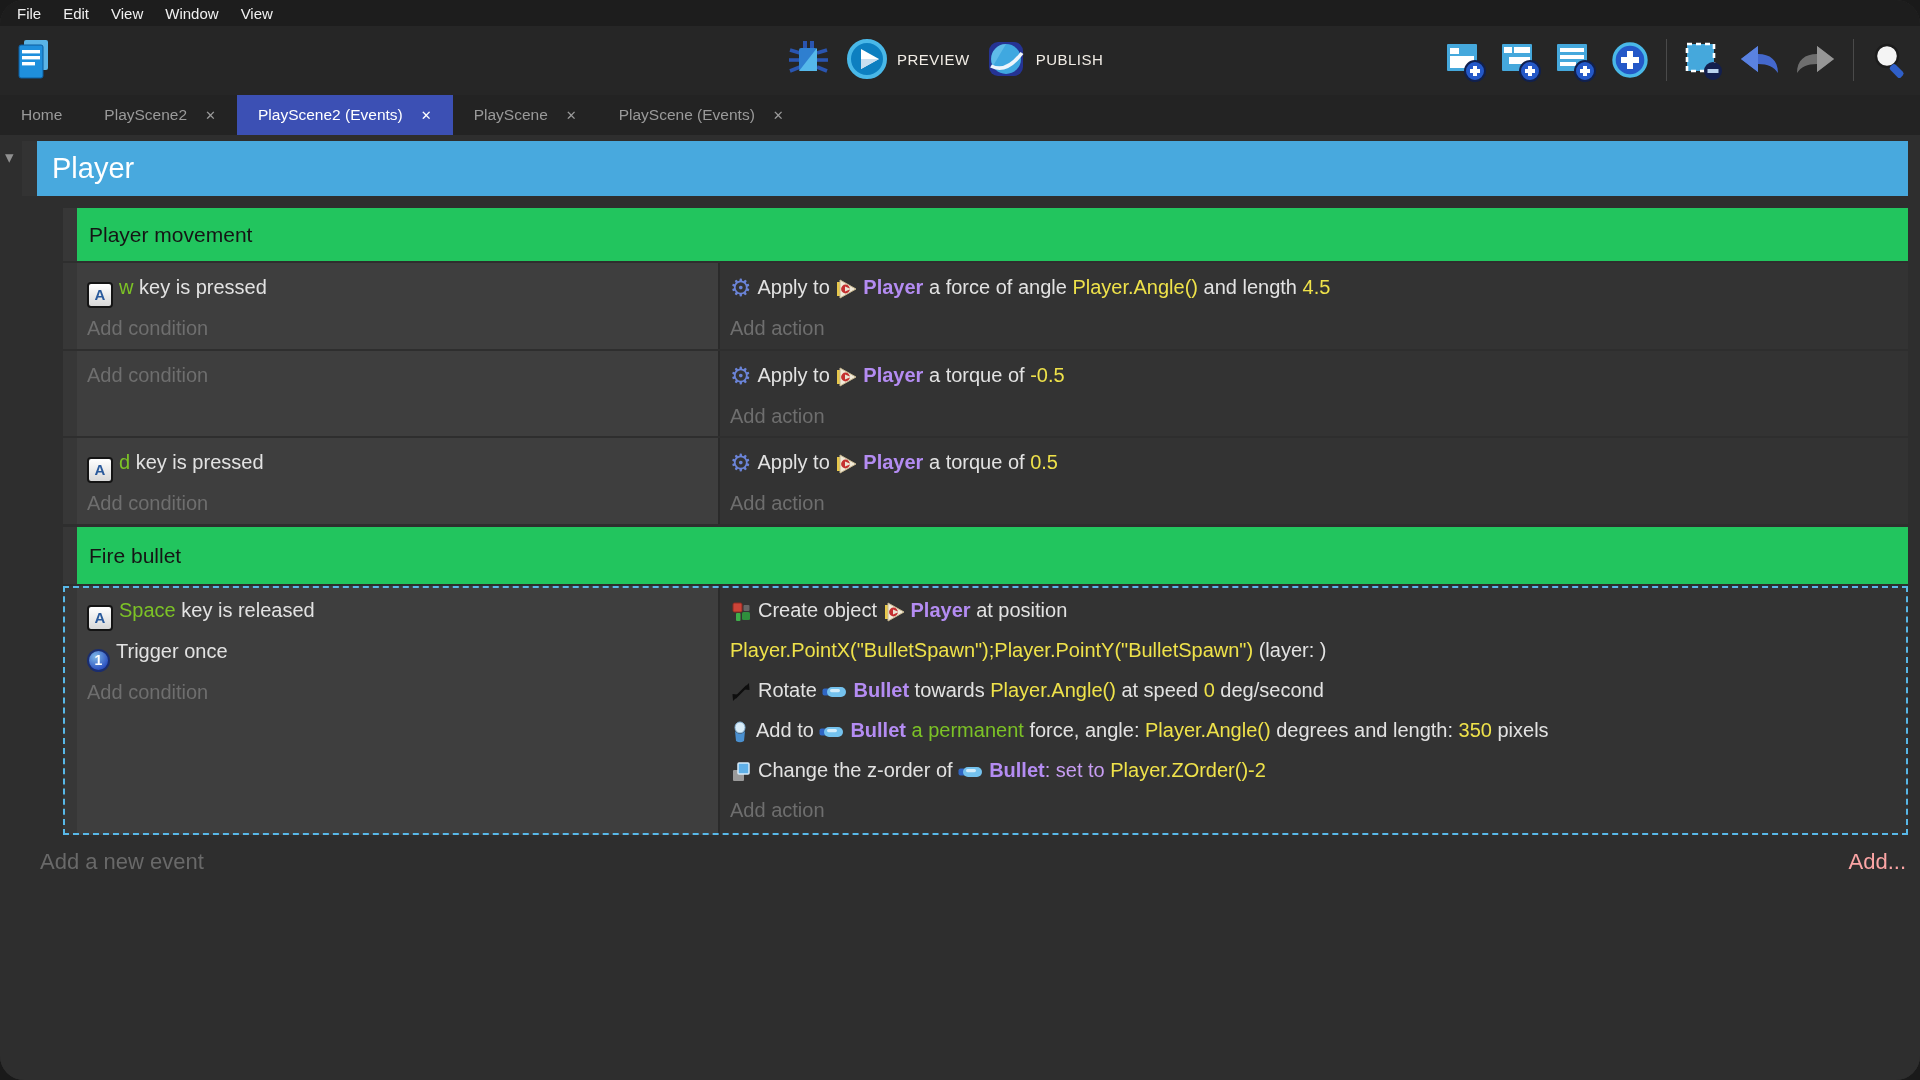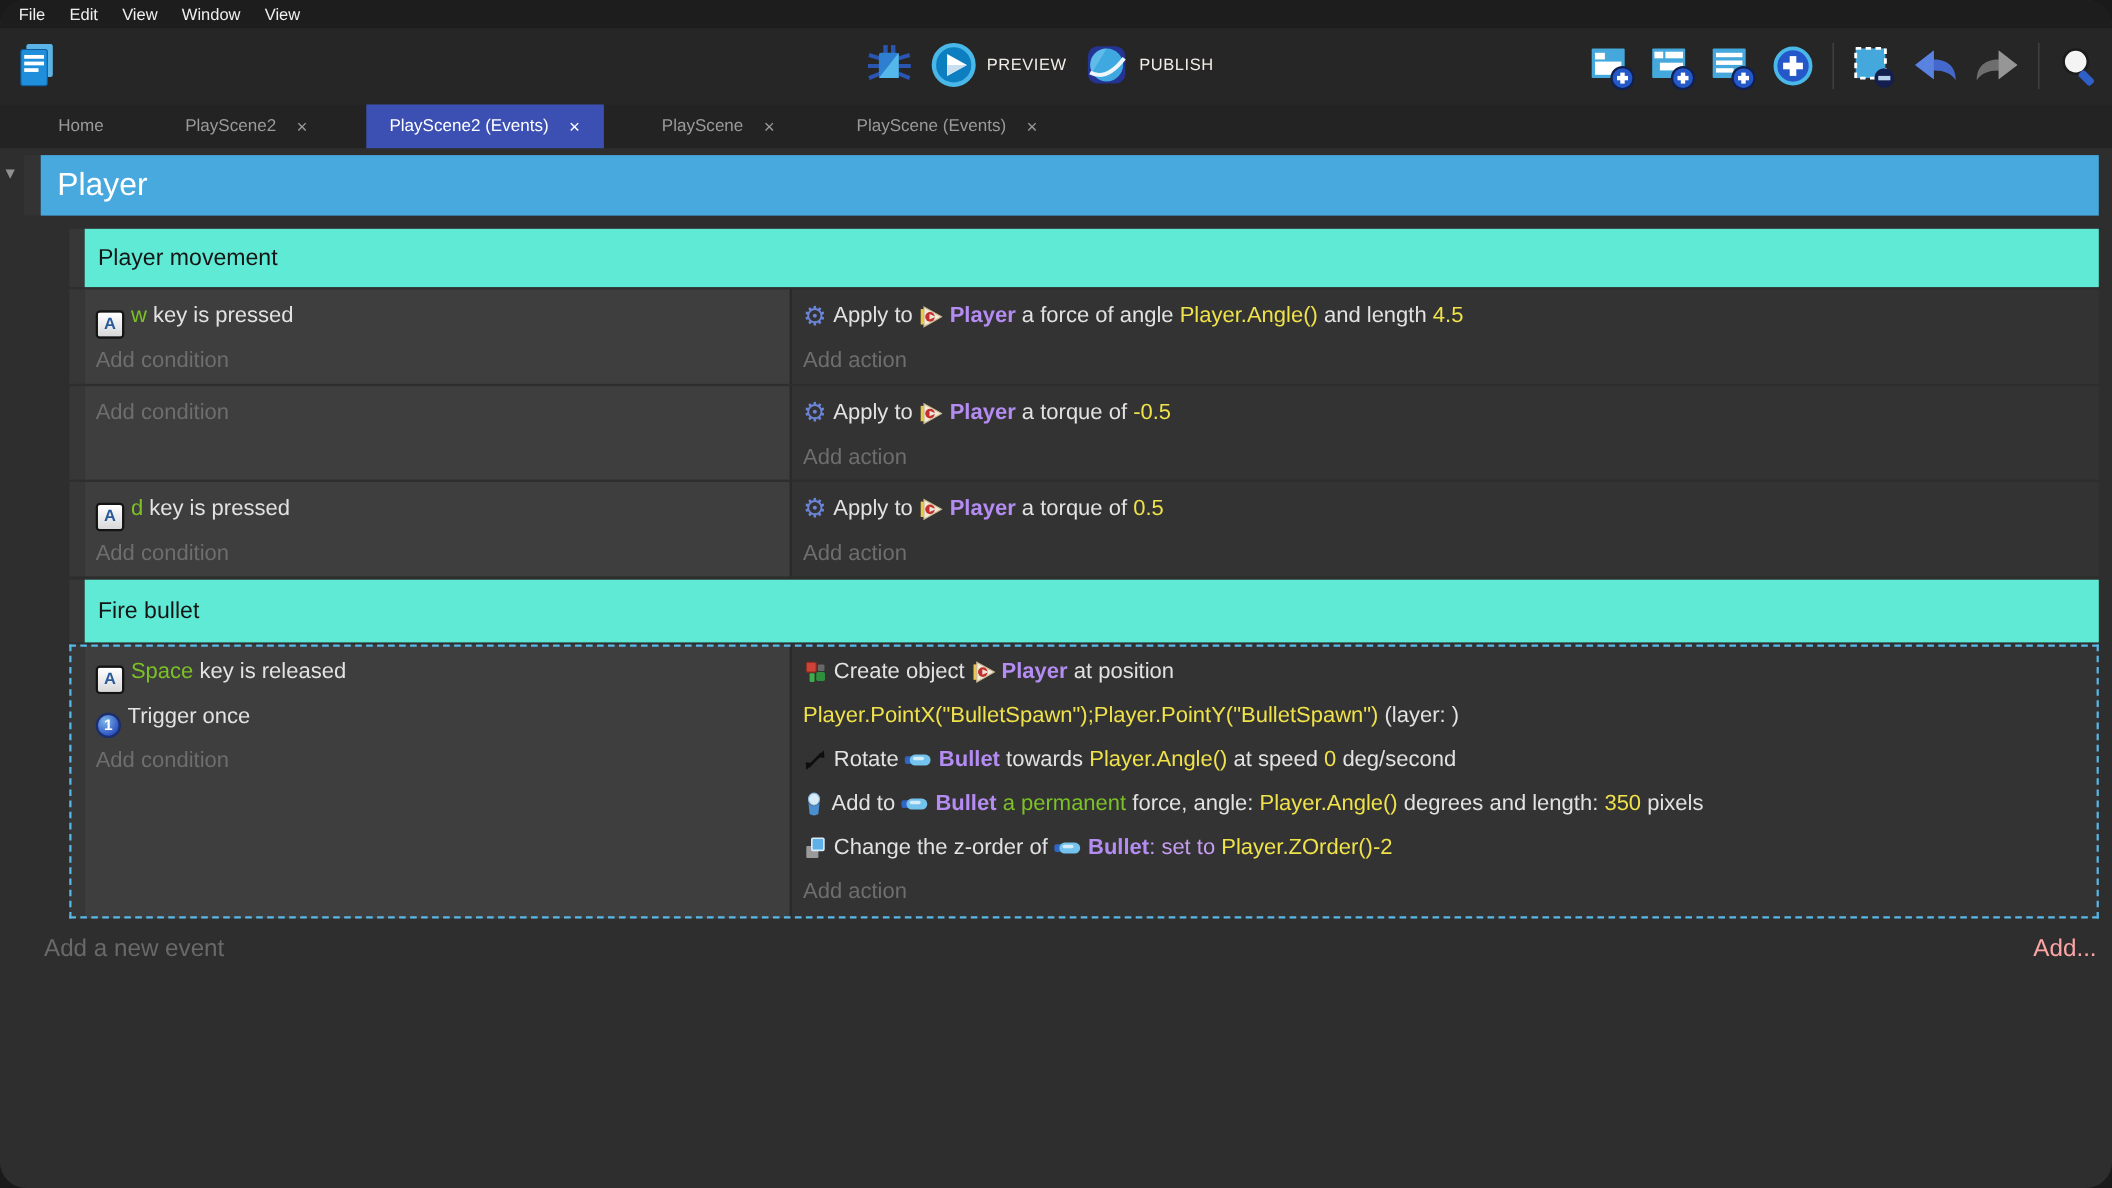--- a/index.html
+++ b/index.html
@@ -16,36 +16,36 @@
   .tb-left{position:absolute;left:12px;top:10px;}
   .tb-center{position:absolute;left:785px;top:10px;display:flex;align-items:center;gap:14px;}
   .tb-right{position:absolute;right:8px;top:12px;display:flex;align-items:center;gap:11px;}
   .tb-btn{display:flex;align-items:center;gap:8px;cursor:pointer;}
   .tb-btn .lbl{font-size:15px;color:#f2ede6;letter-spacing:.5px;}
   .tb-sep{width:1px;height:42px;background:#4a4a4a;margin:0 3px;}
   .tb-ic{display:block;cursor:pointer;}
 
   
   .tabbar{position:absolute;left:0;top:95px;width:100%;height:40px;background:#232323;display:flex;}
-  .tab{display:flex;align-items:center;gap:18px;padding:0 21px;font-size:15.5px;color:#9a9a9a;cursor:pointer;margin-left:32px;}
+  .tab{display:flex;align-items:center;gap:18px;padding:0 21px;font-size:15.5px;color:#9a9a9a;cursor:pointer;}
   .tab .x{font-size:13px;color:#9a9a9a;}
   .tab.active{background:#3c50b4;color:#ffffff;text-align:right;}
   .tab.active .x{color:#ffffff;}
 
   
   .sheet{position:absolute;left:0;top:135px;width:1920px;height:945px;background:#2e2e2e;}
   .caret{position:absolute;left:5px;top:14px;font-size:17px;color:#909090;cursor:pointer;line-height:1;}
   .group-strip{position:absolute;left:22px;top:6px;width:15px;height:55px;background:#333333;}
   .group-bar{position:absolute;left:37px;top:6px;width:1871px;height:55px;background:#48a9de;
     display:flex;align-items:center;cursor:pointer;}
   .group-bar span{color:#ffffff;font-size:29px;padding-left:15px;}
 
   .row{position:absolute;left:63px;width:1845px;display:flex;}
   .handle{width:14px;background:#373737;flex:none;}
-  .comment-body{flex:1;background:#5eead4;display:flex;align-items:center;cursor:pointer;}
+  .comment-body{flex:1;background:#22c55e;display:flex;align-items:center;cursor:pointer;}
   .comment-body span{color:#151515;font-size:21px;padding-left:12px;}
 
   .cond{width:641px;flex:none;background:#3e3e3e;padding:4px 0 4px 10px;box-sizing:border-box;overflow:hidden;}
   .act{flex:1;background:#333333;border-left:2px solid #2a2a2a;padding:4px 0 0 10px;box-sizing:border-box;overflow:hidden;}
   .line{line-height:40px;font-size:20px;color:#e2e2e2;white-space:nowrap;cursor:pointer;}
   .placeholder{color:#6e6e6e;}
   .green{color:#7cc226;}
   .obj{color:#b48cf2;font-weight:bold;}
   .expr{color:#efe24a;}
   .setto{color:#c79df2;}

